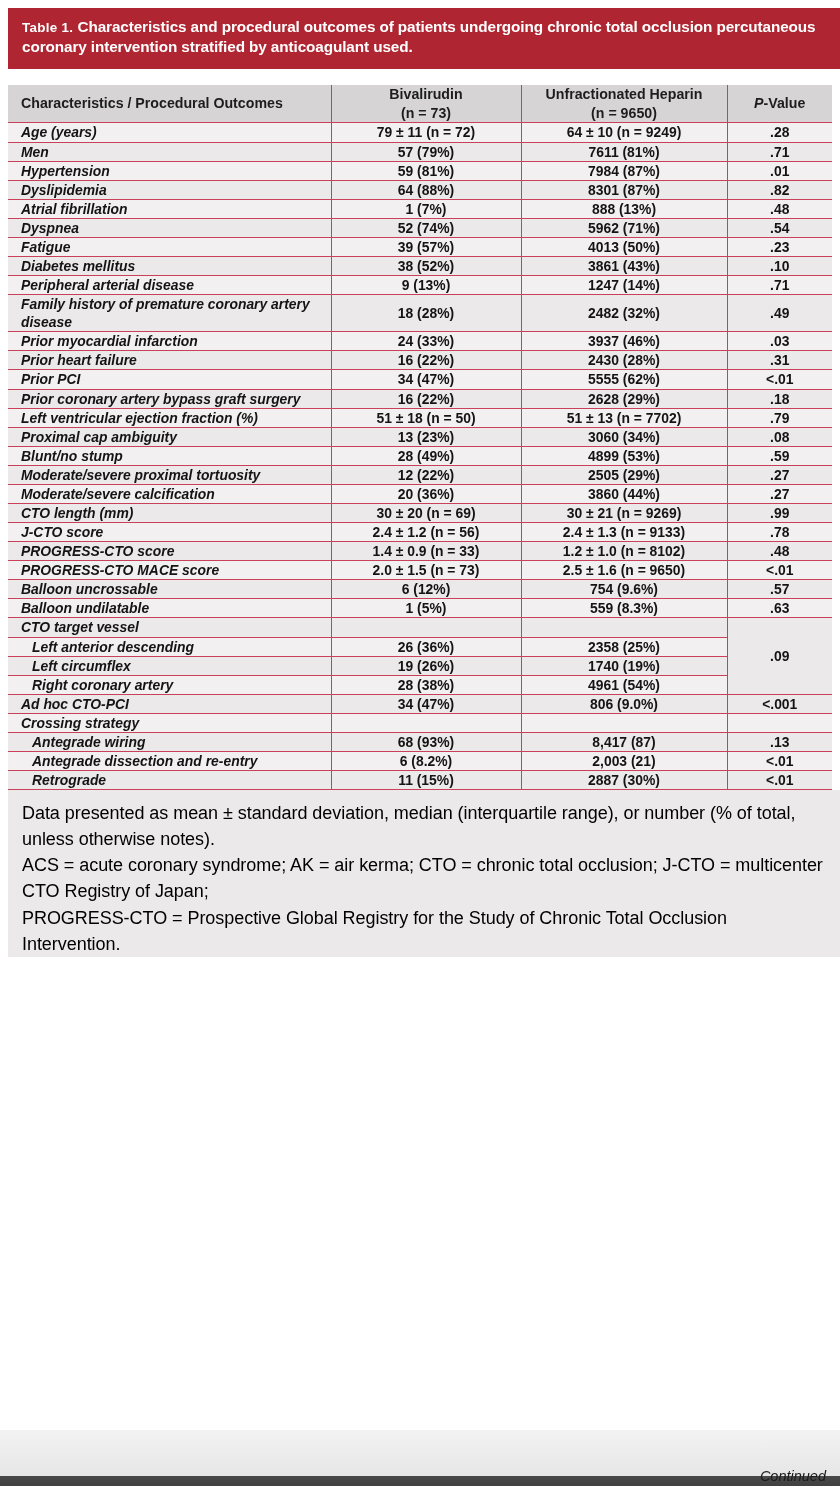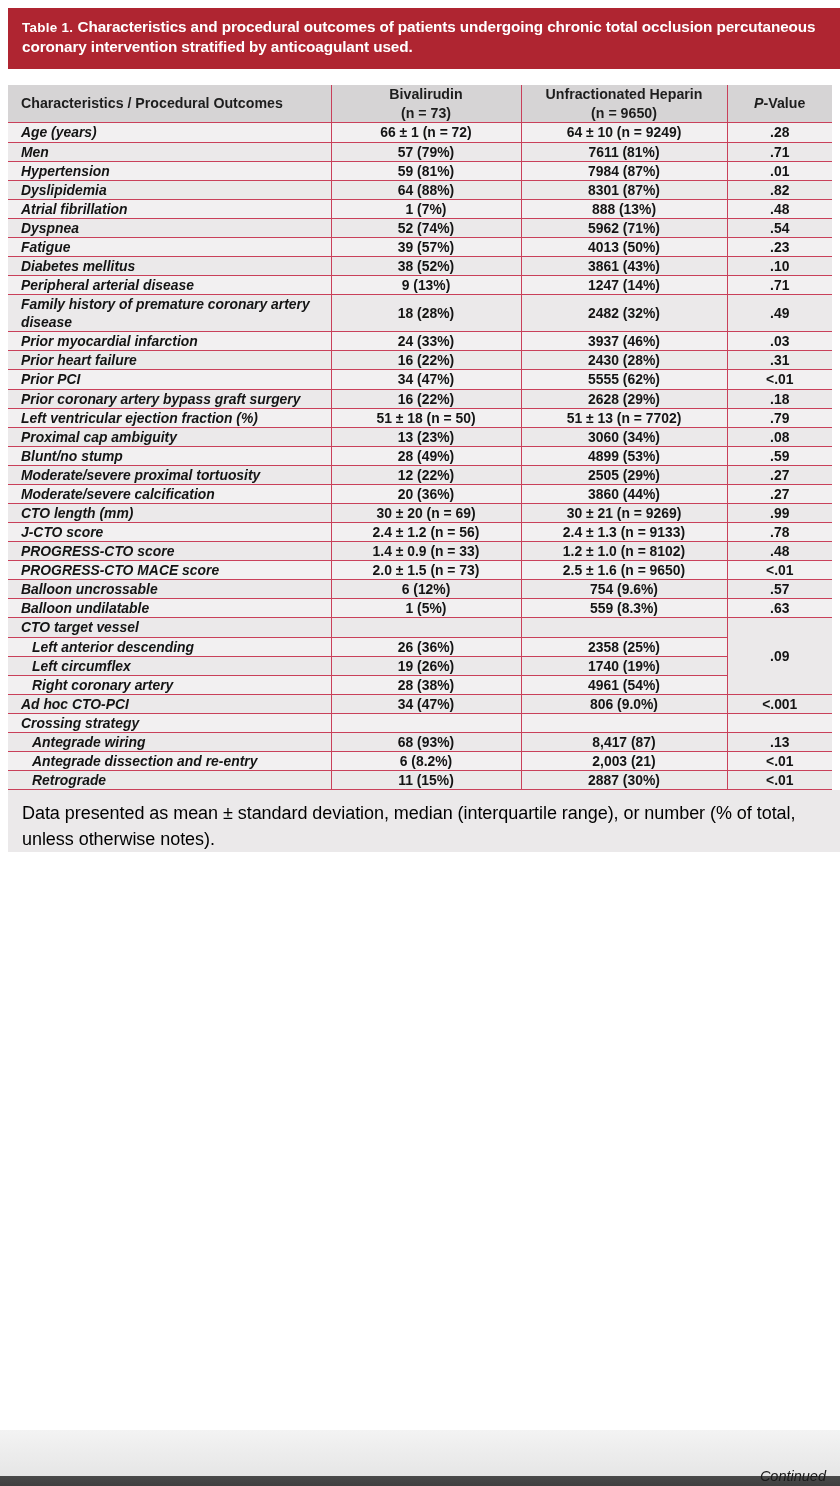--- a/index.html
+++ b/index.html
@@ -162,21 +162,21 @@
           <th>
             <div>Unfractionated Heparin</div>
             <div>(n = 9650)</div>
           </th>
           <th><span class="ital">P</span><span>-Value</span></th>
         </tr>
       </thead>
       <tbody id="tbody">
           <tr class="odd">
             <td class="lbl">Age (years)</td>
-            <td>66 ± 1 (n = 72)</td>
+            <td>79 ± 11 (n = 72)</td>
             <td>64 ± 10 (n = 9249)</td>
             <td class="last">.28</td>
           </tr>
           <tr class="even">
             <td class="lbl">Men</td>
             <td>57 (79%)</td>
             <td>7611 (81%)</td>
             <td class="last">.71</td>
           </tr>
           <tr class="odd">
@@ -366,18 +366,20 @@
             <td class="lbl indent">Retrograde</td>
             <td>11 (15%)</td>
             <td>2887 (30%)</td>
             <td class="last">&lt;.01</td>
           </tr>
         </tbody>
     </table>
 
     <div class="footnote">
       <p>Data presented as mean ± standard deviation, median (interquartile range), or number (% of total, unless otherwise notes).</p>
+      <p>ACS = acute coronary syndrome; AK = air kerma; CTO = chronic total occlusion; J-CTO = multicenter CTO Registry of Japan;</p>
+      <p>PROGRESS-CTO = Prospective Global Registry for the Study of Chronic Total Occlusion Intervention.</p>
     </div>
 
   </div>
 
   <div class="continued">Continued</div>
 </div>
 
 </body></html>

